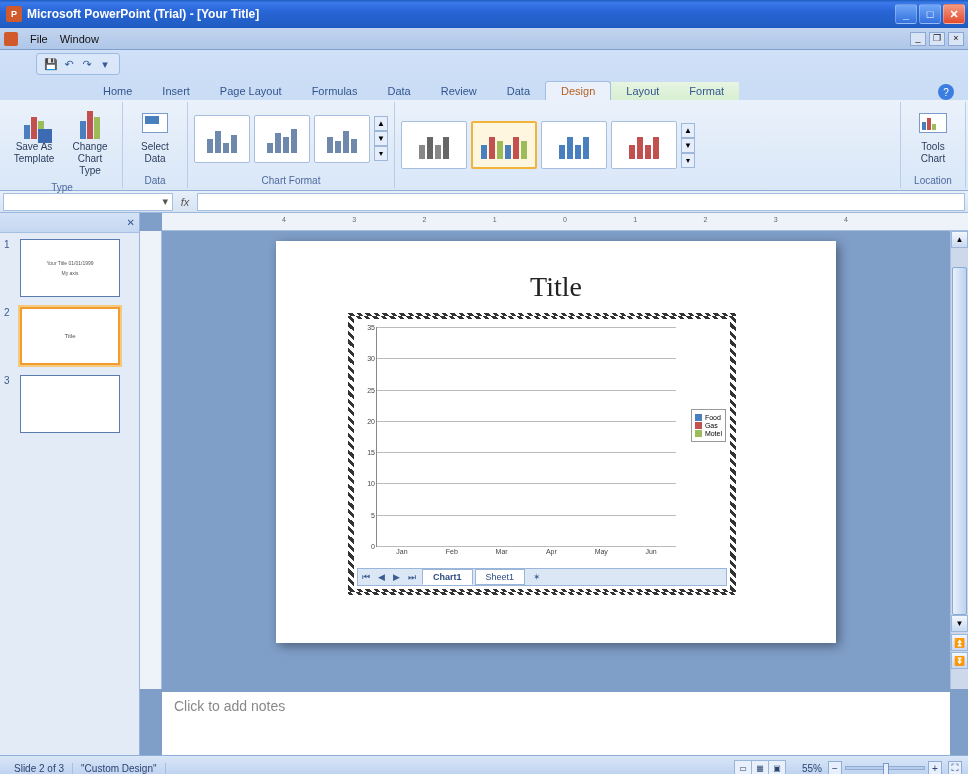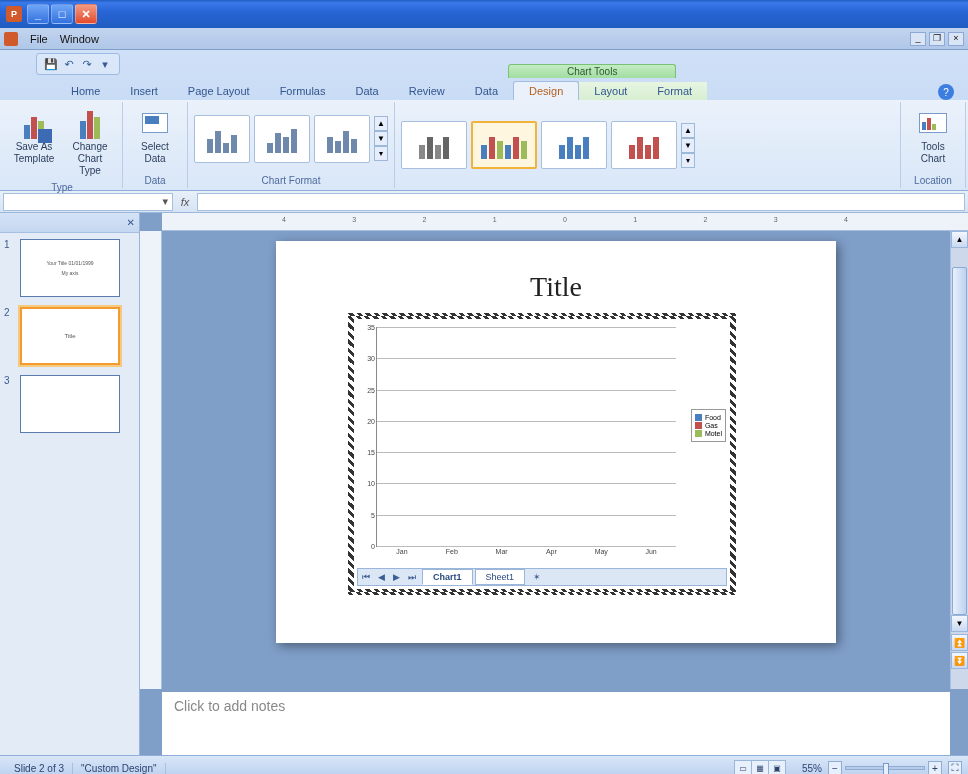--- a/index.html
+++ b/index.html
@@ -22,21 +22,21 @@
 .menubar .mdi-btn{width:16px;height:14px;border:1px solid #8ba8d6;background:#d9e4f5;font-size:9px;line-height:1;display:flex;align-items:center;justify-content:center;cursor:pointer;}
 
 
 .ribbon-wrap{background:linear-gradient(#cfe0f7,#bfd6f2);border-bottom:1px solid #8faed8;}
 .qat-row{height:28px;display:flex;align-items:center;padding:0 6px;font-size:11px;color:#2a4b80;position:relative;}
 .qat{display:flex;align-items:center;gap:2px; background:rgba(255,255,255,.25);border:1px solid #9cbbe4;border-radius:3px;padding:2px 6px;margin-left:30px;margin-right:8px;}
 .qat .qbtn{width:16px;height:16px;display:flex;align-items:center;justify-content:center;cursor:pointer;font-size:11px;color:#335b9a;}
 .chart-tools-tab{position:absolute;left:508px;top:-4px;height:32px;display:flex;align-items:flex-end;}
 .chart-tools-tab .ctx-hdr{background:linear-gradient(#c5ecc4,#a0dda0);border:1px solid #77c277;border-bottom:none;border-radius:3px 3px 0 0;font-size:10px;color:#2f592f;padding:1px 58px;}
 
-.ribbon-tabs{height:22px;display:flex;align-items:flex-end;padding:0 14px 0 56px;font-size:11px;color:#33558f;}
+.ribbon-tabs{height:22px;display:flex;align-items:flex-end;padding:0 14px 0 88px;font-size:11px;color:#33558f;}
 .ribbon-tab{padding:3px 15px;cursor:pointer;}
 .ribbon-tab.ctx{background:linear-gradient(#e7f5e2,#d7efd1);}
 .ribbon-tab.active{background:#eaf1fa;border:1px solid #a2bde1;border-bottom:none;border-radius:3px 3px 0 0;color:#b55f1f;}
 .help-icon{margin-left:auto;width:16px;height:16px;border-radius:8px;background:#3b7ee0;color:#fff;font-size:10px;display:flex;align-items:center;justify-content:center;cursor:pointer;}
 
 .ribbon-body{background:linear-gradient(#eaf1fa,#d9e7f8);height:90px;display:flex;padding:2px;}
 .rgroup{border-right:1px solid #b7cde9;padding:2px 6px;display:flex;flex-direction:column;}
 .rgroup .rgroup-title{font-size:10px;color:#4d6a9c;text-align:center;margin-top:auto;padding-top:2px;}
 .rgroup .btn-row{display:flex;gap:4px;flex:1;}
 .big-btn{width:52px;display:flex;flex-direction:column;align-items:center;padding:2px;border:1px solid transparent;border-radius:3px;cursor:pointer;font-size:10px;color:#2b3d5c;text-align:center;line-height:1.2;}
@@ -116,20 +116,21 @@
 .zoom .zslider .zthumb{position:absolute;left:48%;top:-4px;width:6px;height:12px;background:#e6effb;border:1px solid #7a9aca;}
 .gal-chart{display:flex;gap:2px;align-items:flex-end;height:28px;}
 .gal-chart span{width:6px;display:inline-block;}
 .ruler-ticks{position:absolute;left:0;right:0;top:3px;display:flex;justify-content:space-between;padding:0 120px;}
 </style>
 </head>
 <body>
 
 <div class="titlebar">
   <span class="app-icon">P</span>
+  <span class="title-text">Microsoft PowerPoint (Trial) - [Your Title]</span>
   <div class="win-btns">
     <div class="win-btn win-min">_</div>
     <div class="win-btn win-max">□</div>
     <div class="win-btn win-close">✕</div>
   </div>
 </div>
 
 <div class="menubar">
   <span class="doc-icon"></span>
   <span class="menu-item">File</span>
@@ -141,23 +142,20 @@
   </div>
 </div>
 
 <div class="ribbon-wrap">
   <div class="qat-row">
     <div class="qat">
       <div class="qbtn">💾</div>
       <div class="qbtn">↶</div>
       <div class="qbtn">↷</div>
       <div class="qbtn">▾</div>
-    </div>
-    <div class="chart-tools-tab">
-      <div class="ctx-hdr">Chart Tools</div>
     </div>
   </div>
 
   <div class="ribbon-tabs">
     <div class="ribbon-tab">Home</div>
     <div class="ribbon-tab">Insert</div>
     <div class="ribbon-tab">Page Layout</div>
     <div class="ribbon-tab">Formulas</div>
     <div class="ribbon-tab">Data</div>
     <div class="ribbon-tab">Review</div>

